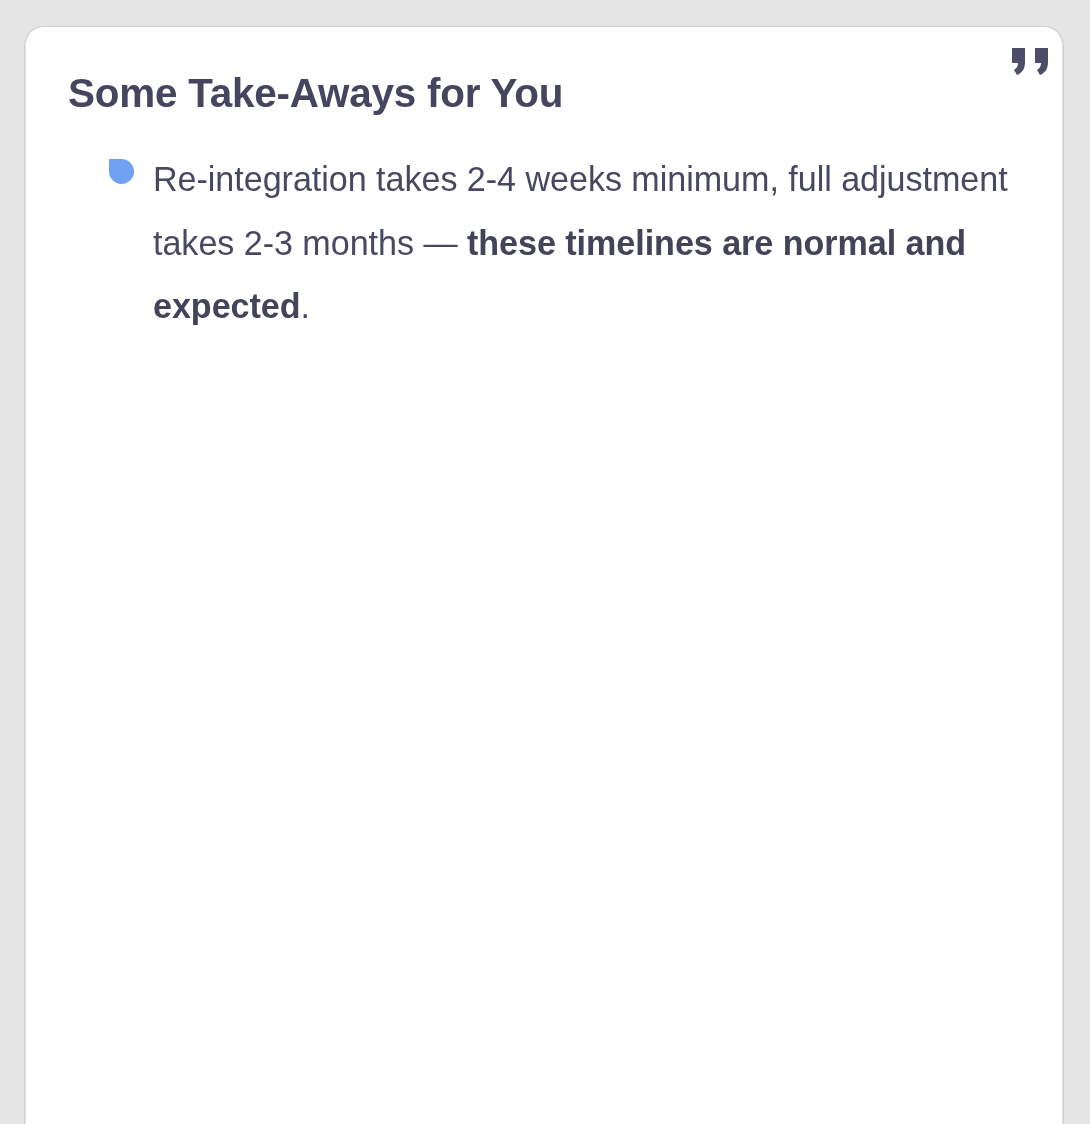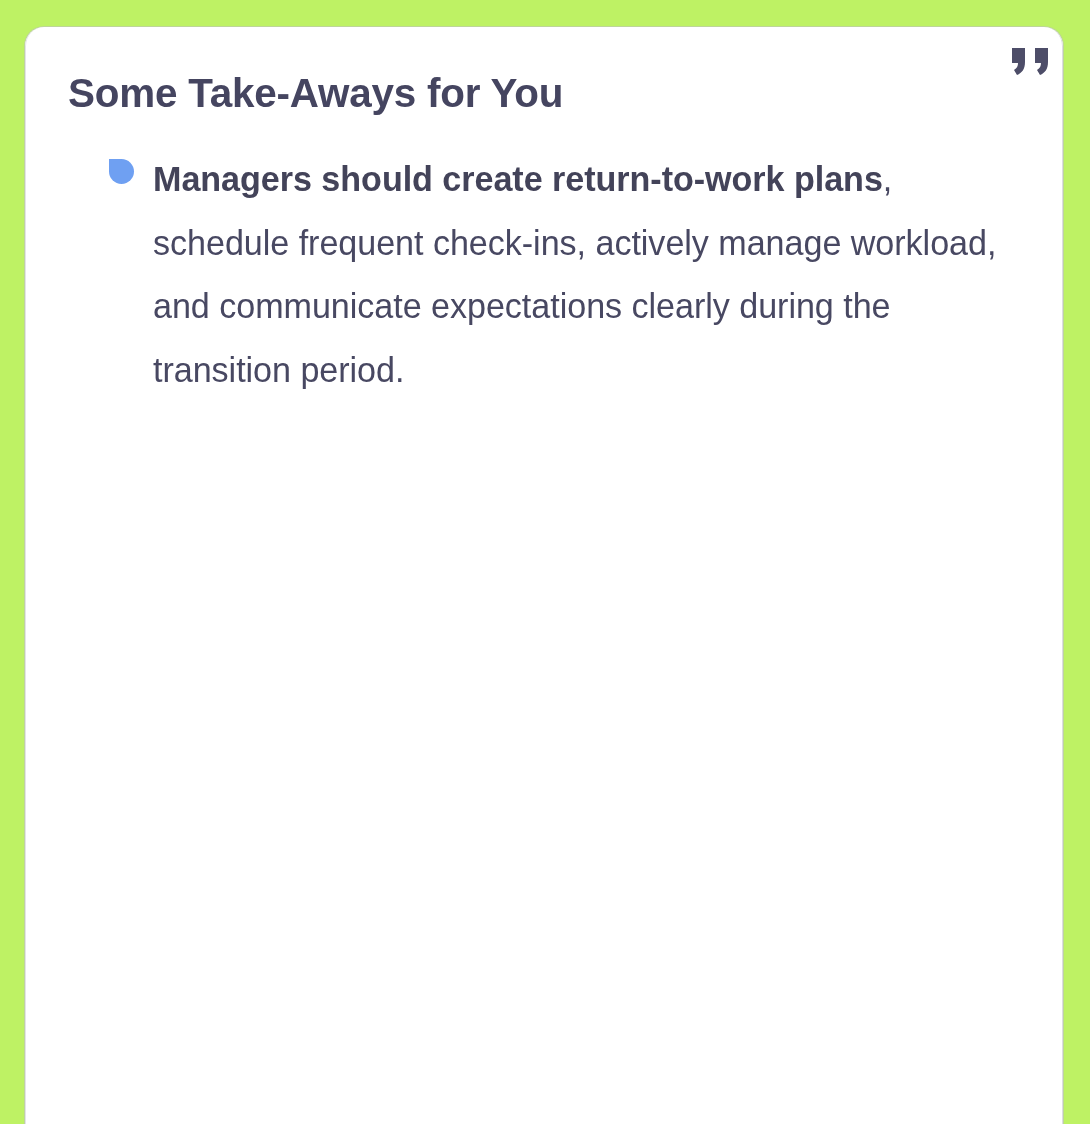--- a/index.html
+++ b/index.html
@@ -117,40 +117,40 @@
     transform-origin: left top;
   }
   .takeaway-text b {
     font-weight: bold;
     color: #434359;
   }
 </style>
 </head>
 <body style="background: rgb(0, 0, 0);">
 
-<div id="stage" style="background: #bef264;">
+<div id="stage" style="background: #e5e5e5;">
 
   <div id="card" style="background: rgb(255, 255, 255);">
 
     <div id="quote-mark">
       <svg width="46" height="30" viewBox="0 0 46 30" xmlns="http://www.w3.org/2000/svg">
         <path d="M4 0 h13 v14 c0 7 -3 11 -8 13 l-3 -5 c3 -2 4 -4 4 -7 h-6 z" fill="#4d4d68"></path>
         <path d="M27 0 h13 v14 c0 7 -3 11 -8 13 l-3 -5 c3 -2 4 -4 4 -7 h-6 z" fill="#4d4d68"></path>
       </svg>
     </div>
 
     <div id="content">
 
       <h1 id="page-title" style="color: rgb(69, 69, 96);">Some Take-Aways for You</h1>
 
       <ul id="takeaway-list">
 
+        <li class="takeaway-item">
+          <span class="bullet-droplet" style="background: rgb(111, 160, 242);"></span>
+          <span class="takeaway-text" style="color: rgb(72, 72, 98);"><span>Re-integration takes 2-4 weeks minimum, full adjustment takes 2-3 months — </span><b>these timelines are normal and expected</b><span>.</span></span>
+        </li>
 
 
-        <li class="takeaway-item">
-          <span class="bullet-droplet" style="background: rgb(111, 160, 242);"></span>
-          <span class="takeaway-text" style="color: rgb(72, 72, 98);"><b>Managers should create return-to-work plans</b><span>, schedule frequent check-ins, actively manage workload, and communicate expectations clearly during the transition period.</span></span>
-        </li>
 
       </ul>
     </div>
   </div>
 </div>
 
 </body></html>

